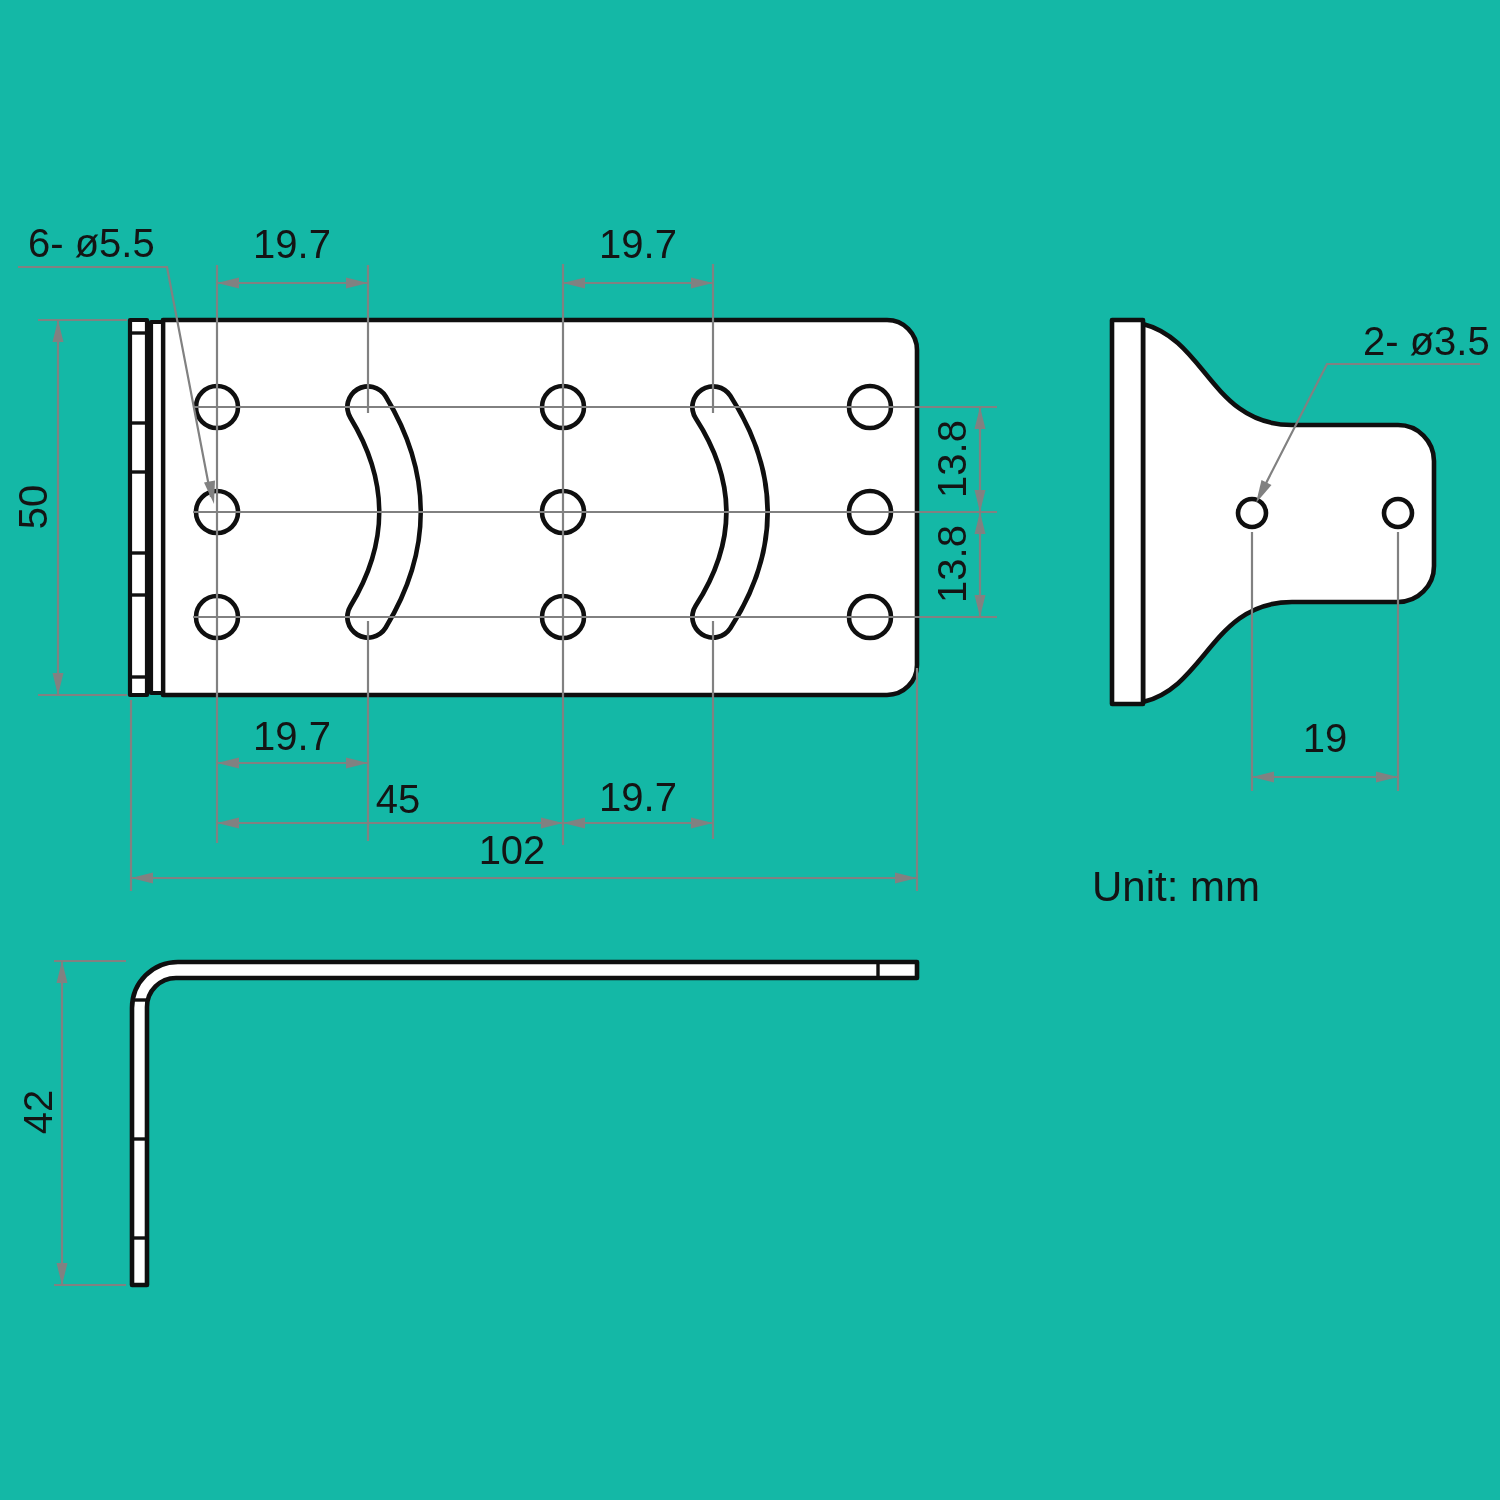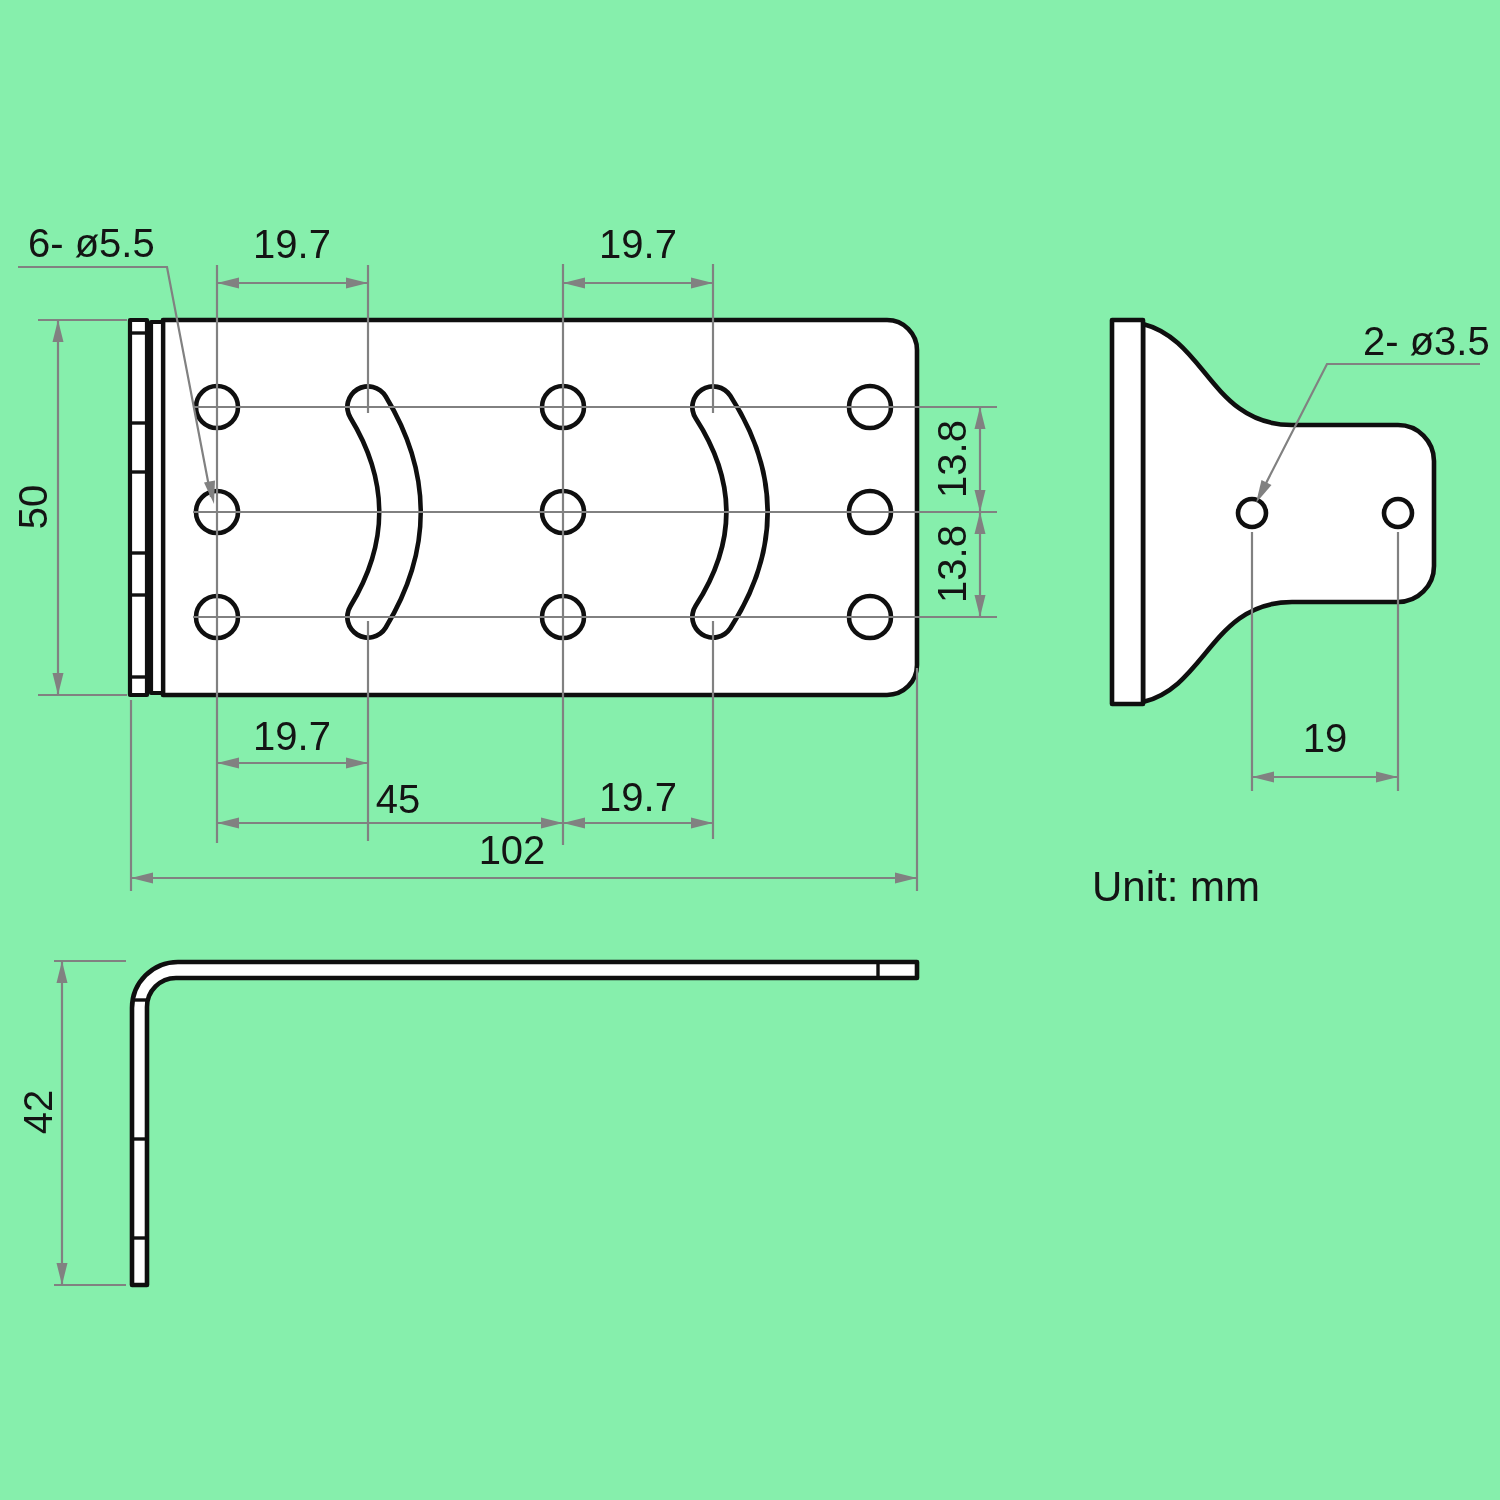--- a/index.html
+++ b/index.html
@@ -1,16 +1,16 @@
 <!DOCTYPE html>
 <html><head>
 <meta charset="utf-8">
 <style>
   html,body{margin:0;padding:0;background:#ffffff;}
-  .stage{width:1500px;height:1500px;position:relative;background:#86efac;overflow:hidden;}
+  .stage{width:1500px;height:1500px;position:relative;background:#14b8a6;overflow:hidden;}
   svg{display:block;}
   .ol{fill:#ffffff;stroke:#0f0f0f;stroke-width:4.6;stroke-linejoin:round;}
   .olf{fill:#ffffff;stroke:#0f0f0f;stroke-width:4.2;stroke-linejoin:round;}
   .tick{stroke:#0f0f0f;stroke-width:3.4;fill:none;}
   .slotb{fill:none;stroke:#0f0f0f;stroke-width:46;stroke-linecap:round;}
   .slotw{fill:none;stroke:#ffffff;stroke-width:36.5;stroke-linecap:round;}
   .dim{stroke:#818181;stroke-width:2.2;fill:none;}
   .ah{fill:#818181;stroke:none;}
   .txt{font-family:"Liberation Sans","DejaVu Sans",sans-serif;font-size:40px;fill:#141414;}
   .txt-big{font-size:42px;}

